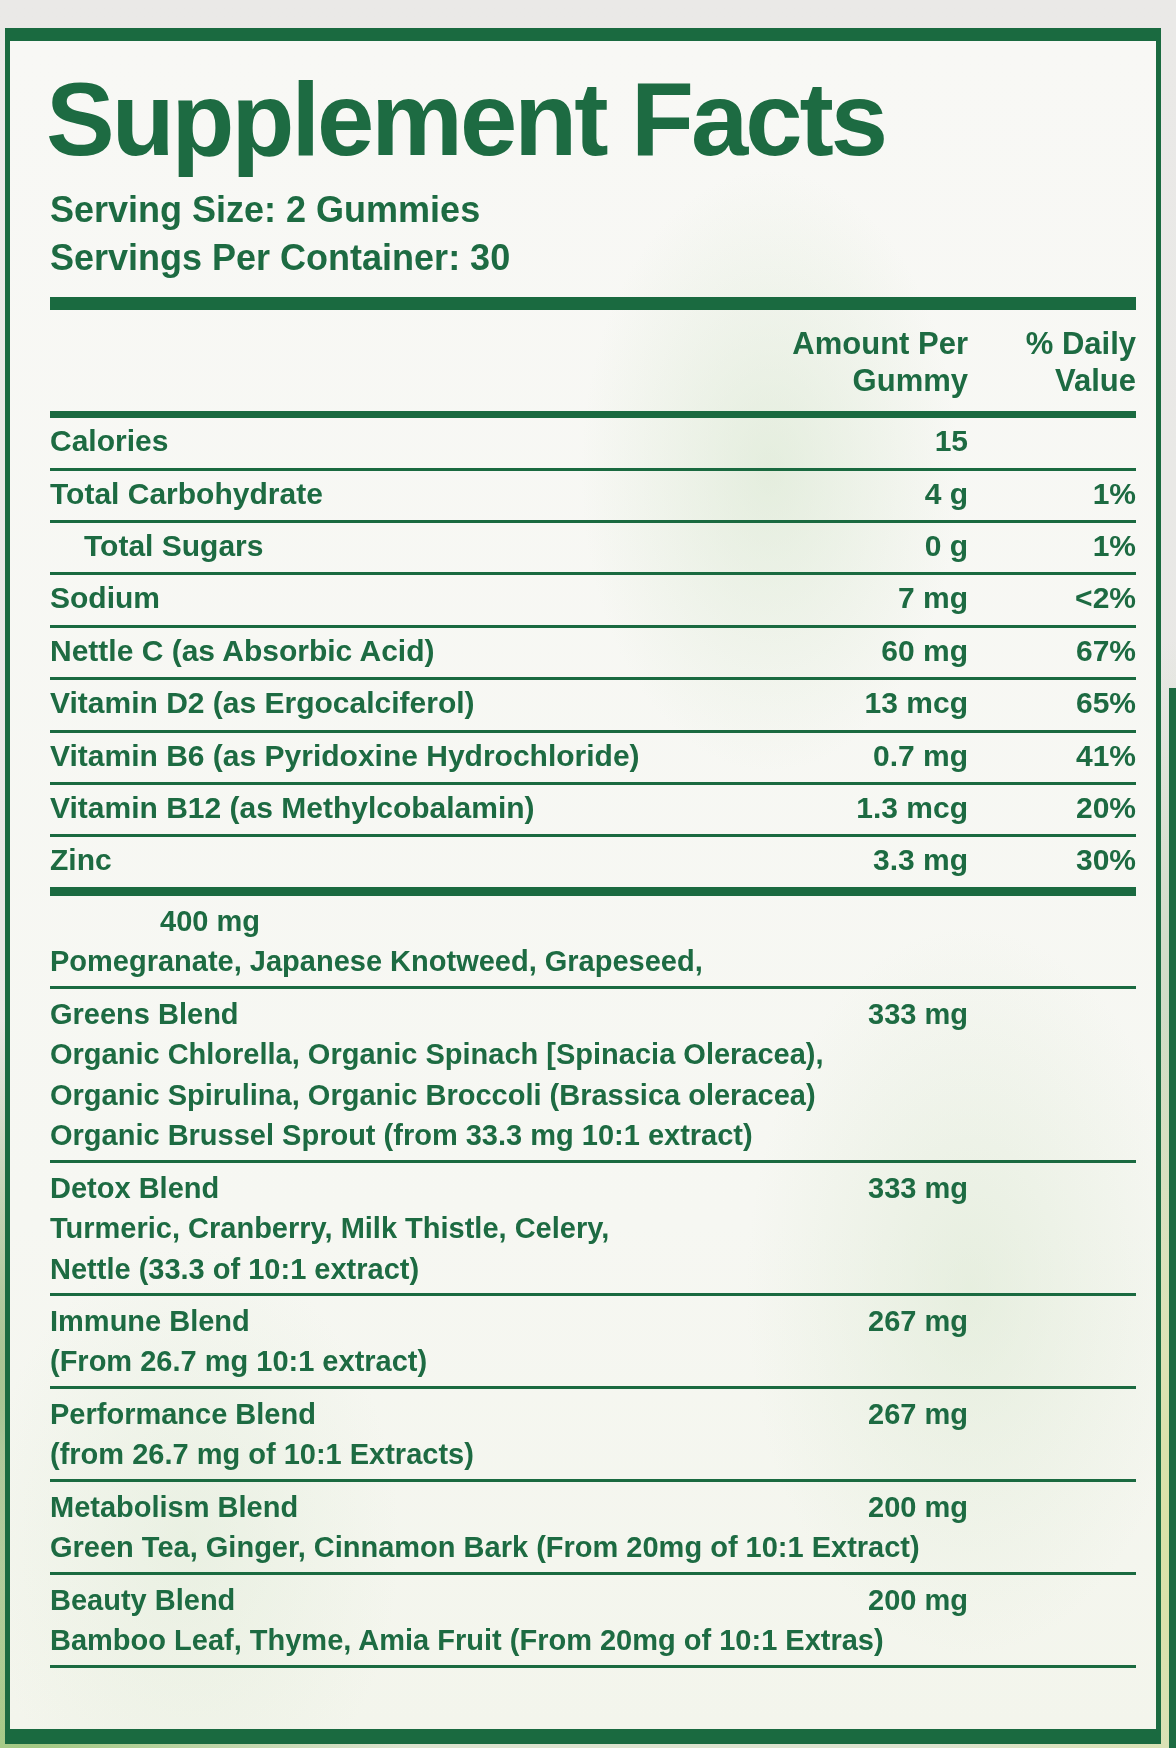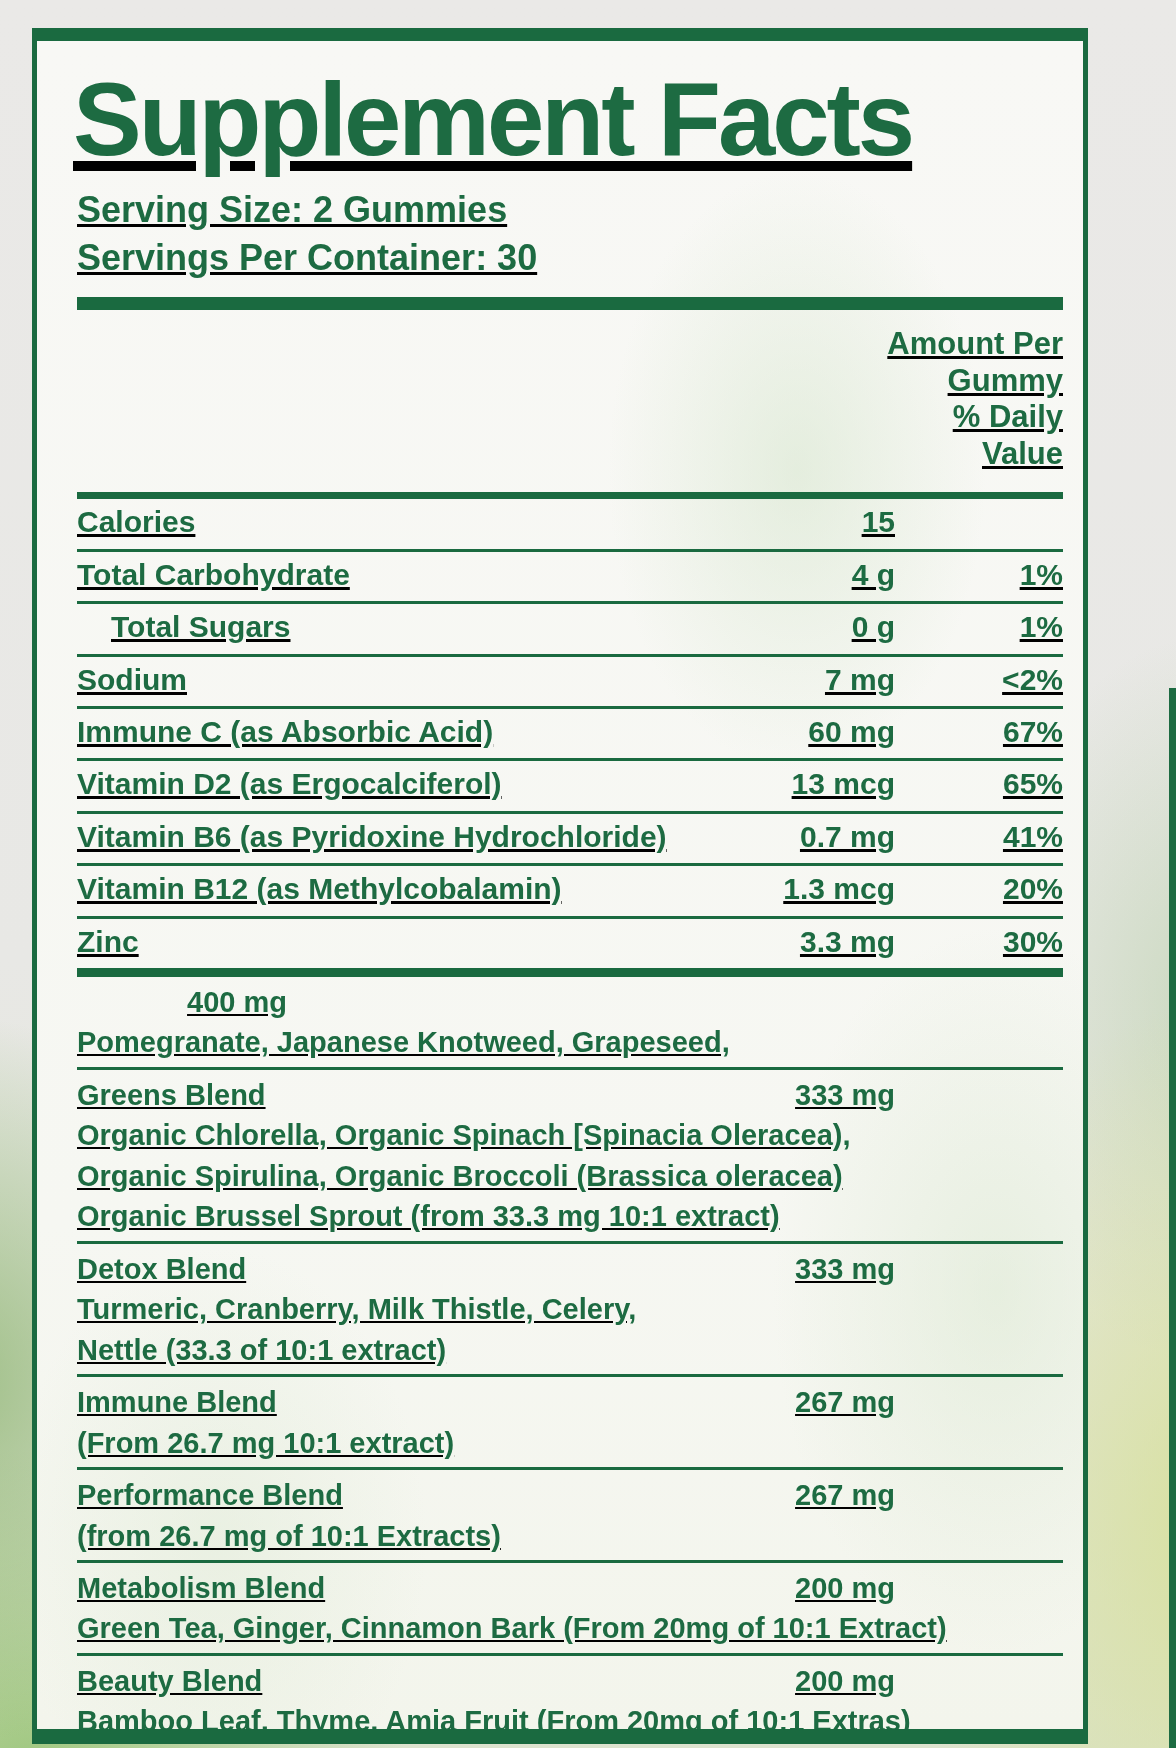--- a/index.html
+++ b/index.html
@@ -11,45 +11,44 @@
       radial-gradient(520px 430px at 30px 1760px, rgba(150,195,115,0.85), rgba(150,195,115,0) 72%),
       radial-gradient(430px 720px at 1215px 1520px, rgba(214,224,150,0.85), rgba(214,224,150,0) 72%),
       radial-gradient(320px 520px at 1205px 1000px, rgba(170,200,150,0.45), rgba(170,200,150,0) 70%),
       linear-gradient(180deg,#eae9e7 0%,#e8e8e5 55%,#e4e6db 80%,#dde3cf 100%);
   }
   .edge-strip{
     position:absolute;right:0;top:688px;bottom:0;width:7px;
     background:#1d6b42;
   }
   .label{
-    position:absolute;left:32px;top:28px;width:1056px;height:1716px;
+    position:absolute;left:5px;top:28px;width:1156px;height:1716px;
     box-sizing:border-box;
     border:5px solid #1a6a40;border-top-width:13px;border-bottom-width:15px;
     background:
       radial-gradient(270px 430px at 760px 430px, rgba(205,225,195,0.45), rgba(205,225,195,0) 70%),
       radial-gradient(320px 520px at 960px 1250px, rgba(208,226,196,0.40), rgba(208,226,196,0) 70%),
       radial-gradient(300px 420px at 180px 1500px, rgba(214,230,204,0.35), rgba(214,230,204,0) 70%),
       linear-gradient(180deg,#f8f8f5 0%,#f6f7f2 70%,#f3f5ec 100%);
     overflow:hidden;
-    text-decoration:underline;
   }
   .content{padding:10px 20px 0 40px;color:#1d6b42;}
   .title{
     font-size:103px;line-height:1.02;letter-spacing:-3px;
     margin:16px 0 14px -4px;white-space:nowrap;
   }
   .serving{font-size:36px;line-height:1.32;}
   .bar{height:13px;background:#1a6a40;margin-top:16px;}
   .row{display:flex;align-items:flex-end;}
   .name{flex:1;}
   .amt{width:210px;text-align:right;}
   .dv{width:168px;text-align:right;}
   .header-row{
-    padding:16px 0 20px;border-bottom:7px solid #1a6a40;
-    font-size:31px;line-height:1.18;align-items:flex-end;flex-direction:column;
+    padding:16px 0 12px;border-bottom:7px solid #1a6a40;
+    font-size:31px;line-height:1.18;align-items:flex-end;
   }
   .nrow{
     font-size:30px;line-height:1.08;
     padding:4px 0 10px;border-bottom:3px solid #1a6a40;
   }
   .nrow .name{padding-top:3px;}
   .nrow.thick{border-bottom-width:9px;}
   .name.indent{padding-left:34px;}
   .blend{padding:6px 0 8px;border-bottom:3px solid #1a6a40;font-size:29px;line-height:1.12;}
   .blend .row{margin-top:3px;}
@@ -89,21 +88,21 @@
       <div class="name indent">Total Sugars</div>
       <div class="amt">0 g</div>
       <div class="dv">1%</div>
     </div>
     <div class="row nrow">
       <div class="name">Sodium</div>
       <div class="amt">7 mg</div>
       <div class="dv">&lt;2%</div>
     </div>
     <div class="row nrow">
-      <div class="name">Immune C (as Absorbic Acid)</div>
+      <div class="name">Nettle C (as Absorbic Acid)</div>
       <div class="amt">60 mg</div>
       <div class="dv">67%</div>
     </div>
     <div class="row nrow">
       <div class="name">Vitamin D2 (as Ergocalciferol)</div>
       <div class="amt">13 mcg</div>
       <div class="dv">65%</div>
     </div>
     <div class="row nrow">
       <div class="name">Vitamin B6 (as Pyridoxine Hydrochloride)</div>

